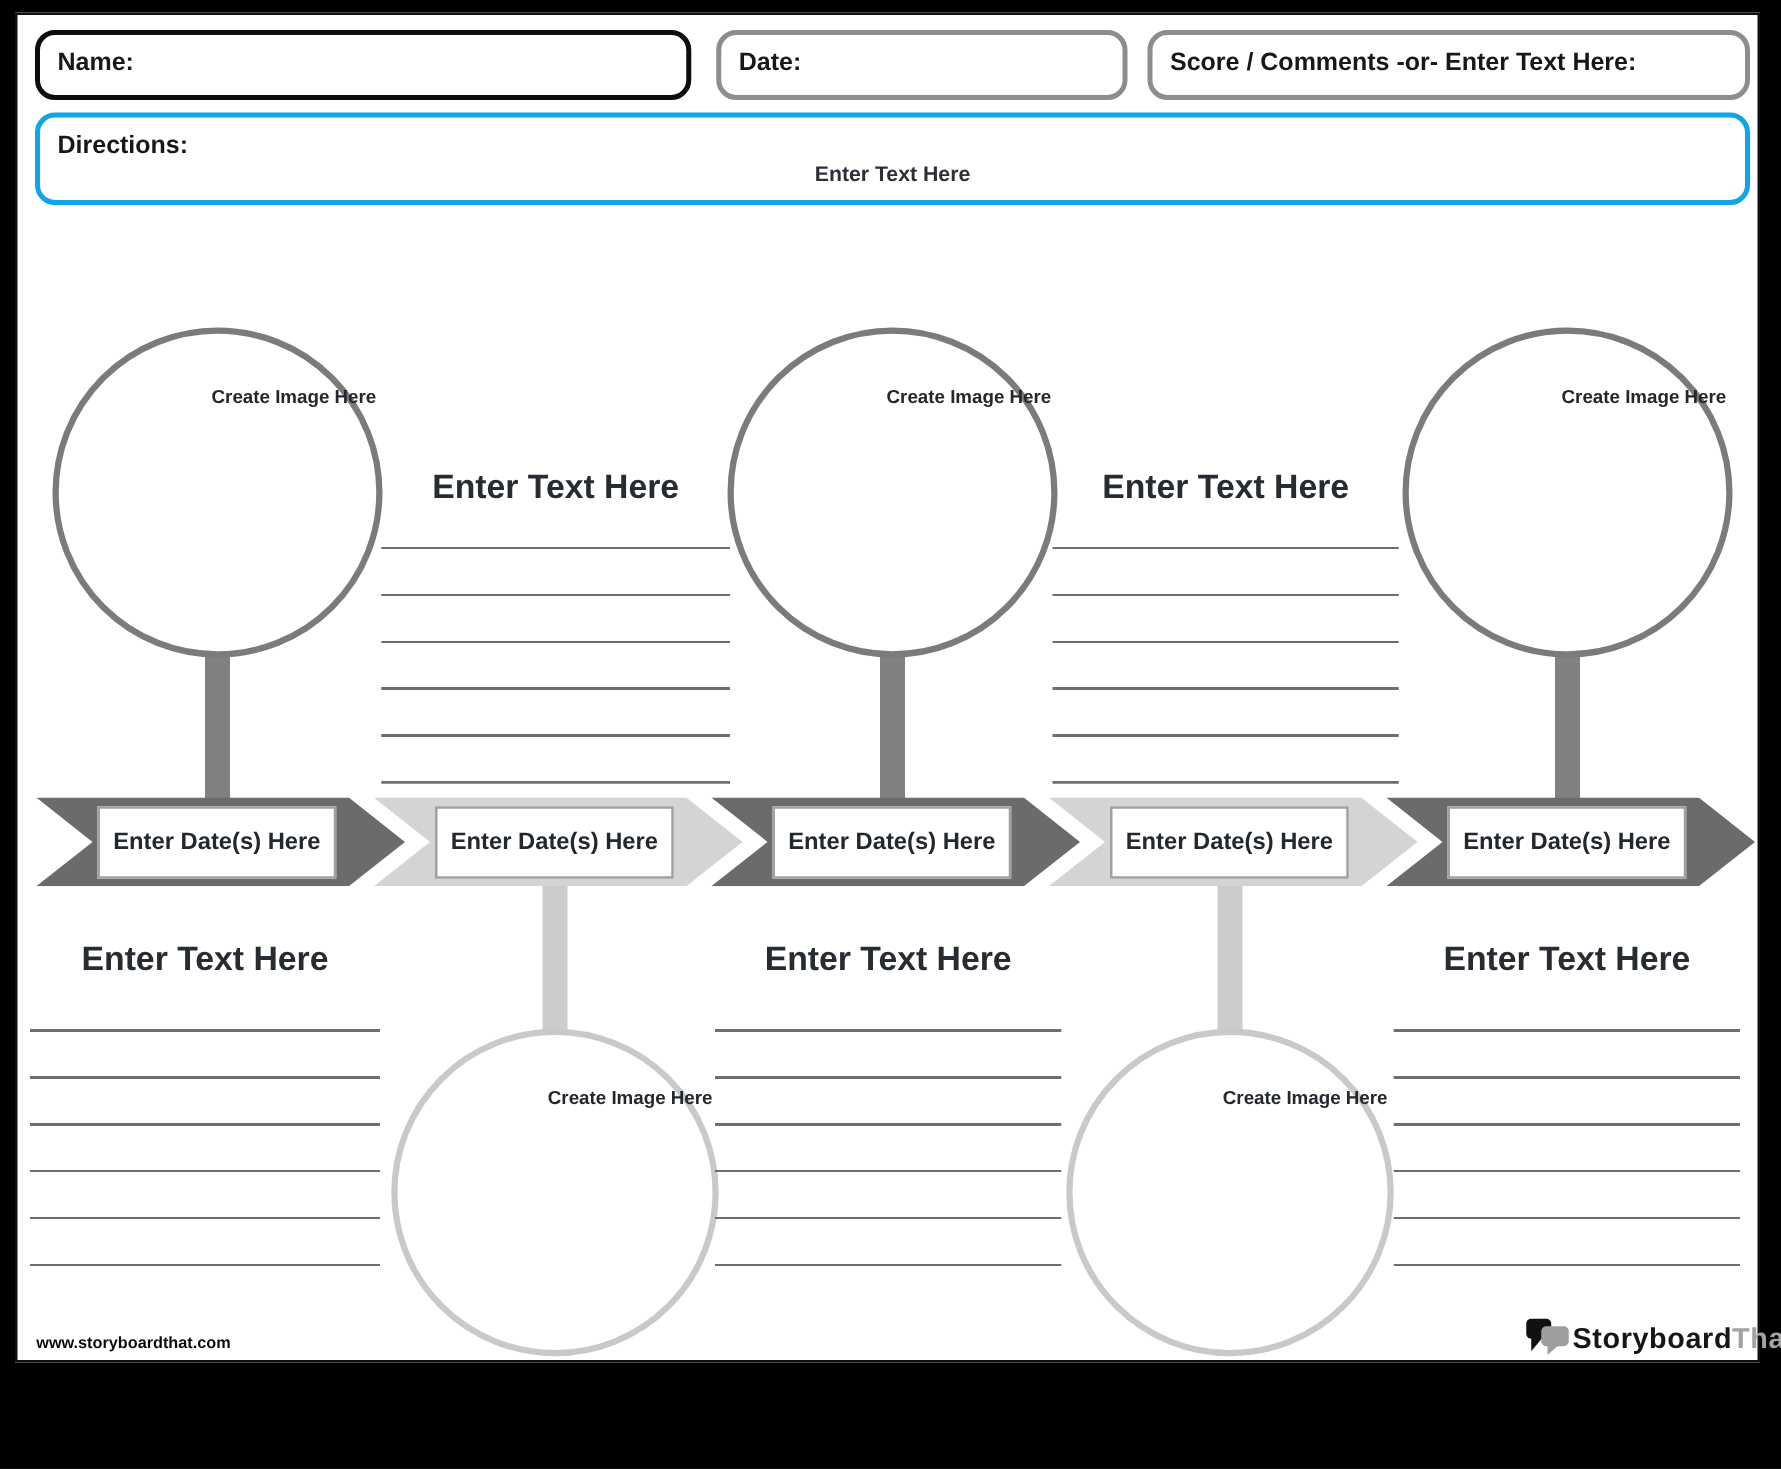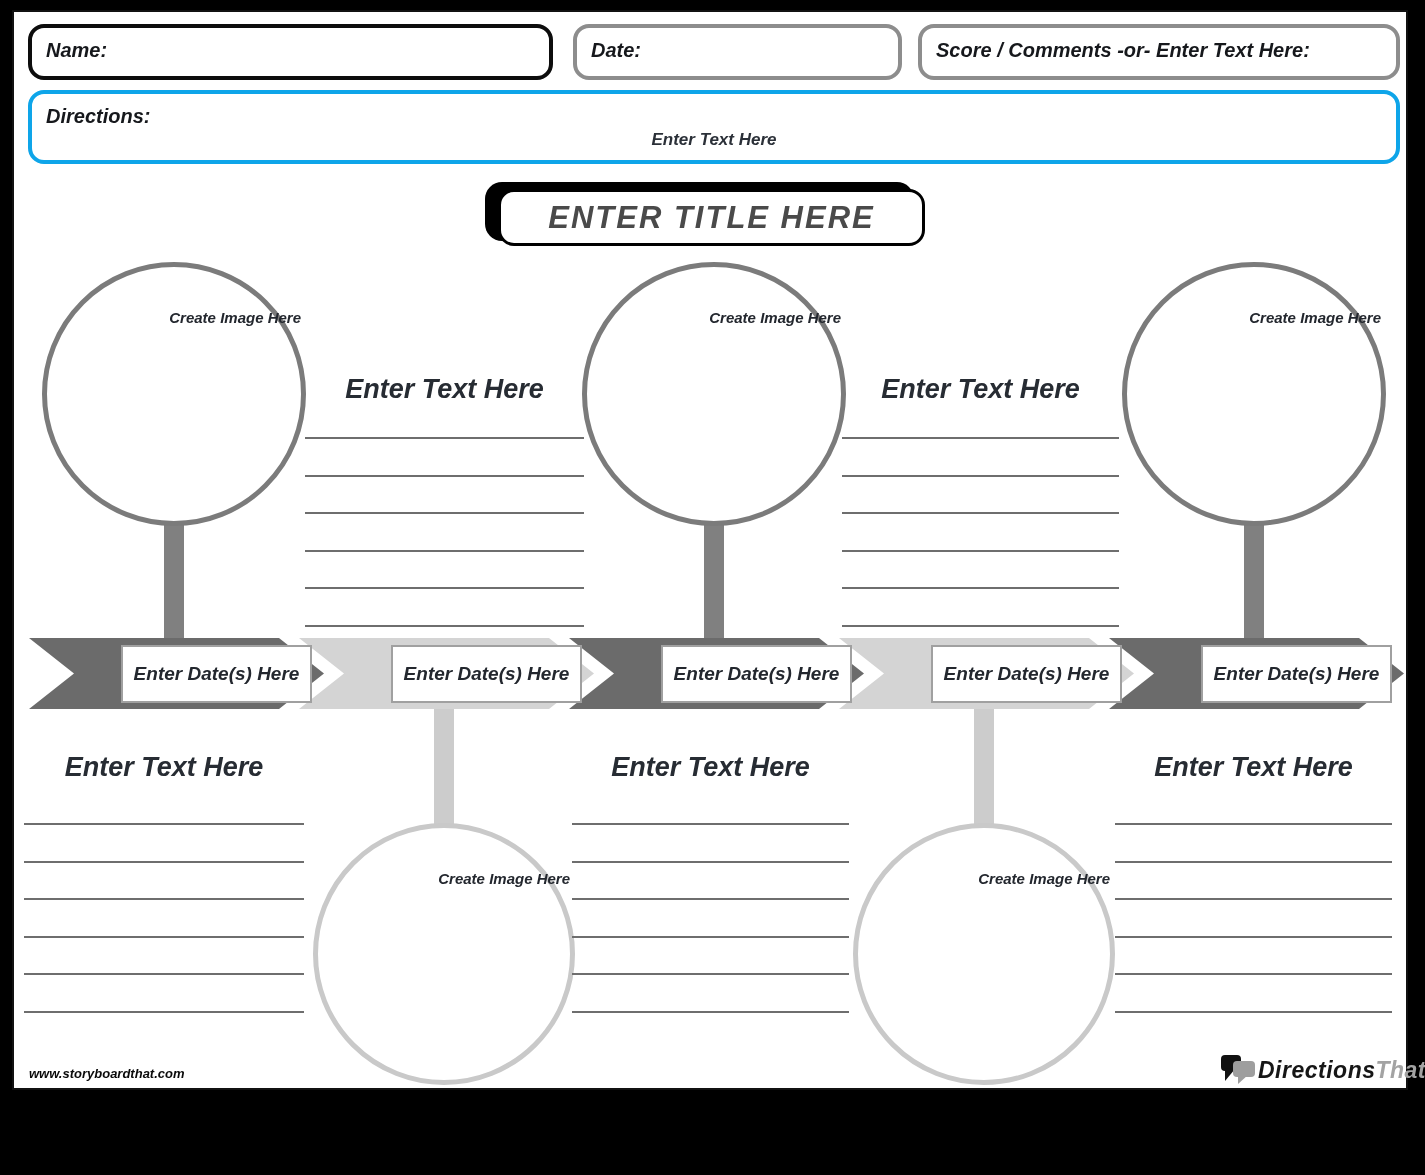--- a/index.html
+++ b/index.html
@@ -1,18 +1,18 @@
 <!DOCTYPE html>
 <html><head>
 <meta charset="utf-8">
 <style>
   html,body{margin:0;padding:0;}
   body{background:#000;font-family:"Liberation Sans",sans-serif;}
   #canvas{position:relative;width:1425px;height:1175px;background:#000;overflow:hidden;}
-  .page{position:absolute;left:12px;top:10px;width:1396px;height:1080px;background:#fff;border:2px solid #111;box-sizing:border-box;font-style:italic;}
+  .page{position:absolute;left:12px;top:10px;width:1396px;height:1080px;background:#fff;border:2px solid #111;box-sizing:border-box;}
   .page-inner{position:absolute;left:0;top:0;width:1392px;height:1076px;}
 
   
   .hdr-box{position:absolute;box-sizing:border-box;background:#fff;border-radius:16px;}
   .hdr-name{left:14px;top:12px;width:525px;height:56px;border:4px solid #0d0d0d;}
   .hdr-date{left:559px;top:12px;width:329px;height:56px;border:4px solid #8d8d8d;}
   .hdr-score{left:904px;top:12px;width:482px;height:56px;border:4px solid #8d8d8d;}
   .hdr-directions{left:14px;top:78px;width:1372px;height:74px;border:4px solid #0ea5e9;}
   .hdr-label{position:absolute;left:14px;top:11px;font-size:20px;font-weight:bold;color:#16181c;}
   .dir-center{position:absolute;left:0;top:36px;width:100%;text-align:center;font-size:17px;font-weight:bold;color:#2b3038;}
@@ -27,21 +27,21 @@
   .stem-light{background:#cccccc;top:695px;height:122px;}
 
   
   .circle{position:absolute;background:#fff;border-radius:50%;box-sizing:border-box;}
   .circle-top{width:264px;height:264px;top:250px;border:5px solid #7b7b7b;}
   .circle-bottom{width:262px;height:262px;top:811px;border:5px solid #c9c9c9;}
   .circle-label{position:absolute;left:0;top:42px;width:100%;text-align:right;font-size:15px;font-weight:bold;color:#23272e;}
 
   
   .arrows{position:absolute;left:0;top:626px;width:1396px;height:71px;}
-  .date-box{position:absolute;top:633px;width:191px;height:58px;background:#fff;border:2px solid #a0a0a0;box-sizing:border-box;display:flex;align-items:center;justify-content:center;font-size:19px;font-weight:bold;color:#23272e;white-space:nowrap;margin-left:43px;}
+  .date-box{position:absolute;top:633px;width:191px;height:58px;background:#fff;border:2px solid #a0a0a0;box-sizing:border-box;display:flex;align-items:center;justify-content:center;font-size:19px;font-weight:bold;color:#23272e;white-space:nowrap;}
 
   
   .tb-heading{position:absolute;text-align:center;font-size:27px;font-weight:bold;color:#272c33;white-space:nowrap;}
   .lines{position:absolute;height:225px;background:repeating-linear-gradient(to bottom,transparent 0 35.5px,#6e6e6e 35.5px 37.5px);}
 
   
   .footer-url{position:absolute;left:15px;top:1054px;font-size:13px;font-weight:bold;color:#0a0a0a;}
   .logo{position:absolute;left:1206px;top:1042px;display:flex;align-items:center;}
   .logo-text{font-size:23px;font-weight:bold;letter-spacing:0.5px;white-space:nowrap;}
   .logo-black{color:#161616;}
@@ -62,23 +62,20 @@
       </div>
       <div class="hdr-box hdr-date">
         <span class="hdr-label">Date:</span>
       </div>
 
       <div class="hdr-box hdr-directions">
         <span class="hdr-label">Directions:</span>
         <span class="dir-center">Enter Text Here</span>
       </div>
 
-      <div class="title-box">
-        <span class="title-text">ENTER TITLE HERE</span>
-      </div>
 
       <div class="stem stem-dark" style="left:150px;"></div>
       <div class="stem stem-dark" style="left:690px;"></div>
       <div class="stem stem-dark" style="left:1230px;"></div>
       <div class="stem stem-light" style="left:420px;"></div>
       <div class="stem stem-light" style="left:960px;"></div>
 
       <svg class="arrows" viewBox="0 0 1396 71">
         <polygon points="15,0 265,0 310,35.5 265,71 15,71 60,35.5" fill="#6b6b6b"></polygon>
         <polygon points="285,0 535,0 580,35.5 535,71 285,71 330,35.5" fill="#d4d4d4"></polygon>
@@ -126,18 +123,18 @@
       <div class="lines" style="left:1101px;top:776px;width:277px;"></div>
 
       <div class="footer-url">www.storyboardthat.com</div>
       <div class="logo">
         <svg width="38" height="32" viewBox="0 0 38 32">
           <rect x="1" y="1" width="20" height="16" rx="4" fill="#111"></rect>
           <polygon points="5,14 5,27 15,15" fill="#111"></polygon>
           <rect x="13" y="7" width="22" height="16" rx="4" fill="#9e9e9e"></rect>
           <polygon points="18,21 18,30 28,21" fill="#9e9e9e"></polygon>
         </svg>
-        <span class="logo-text"><span class="logo-black">Directions</span><span class="logo-gray">That</span></span>
+        <span class="logo-text"><span class="logo-black">Storyboard</span><span class="logo-gray">That</span></span>
       </div>
 
     </div>
   </div>
 </div>
 
 </body></html>

